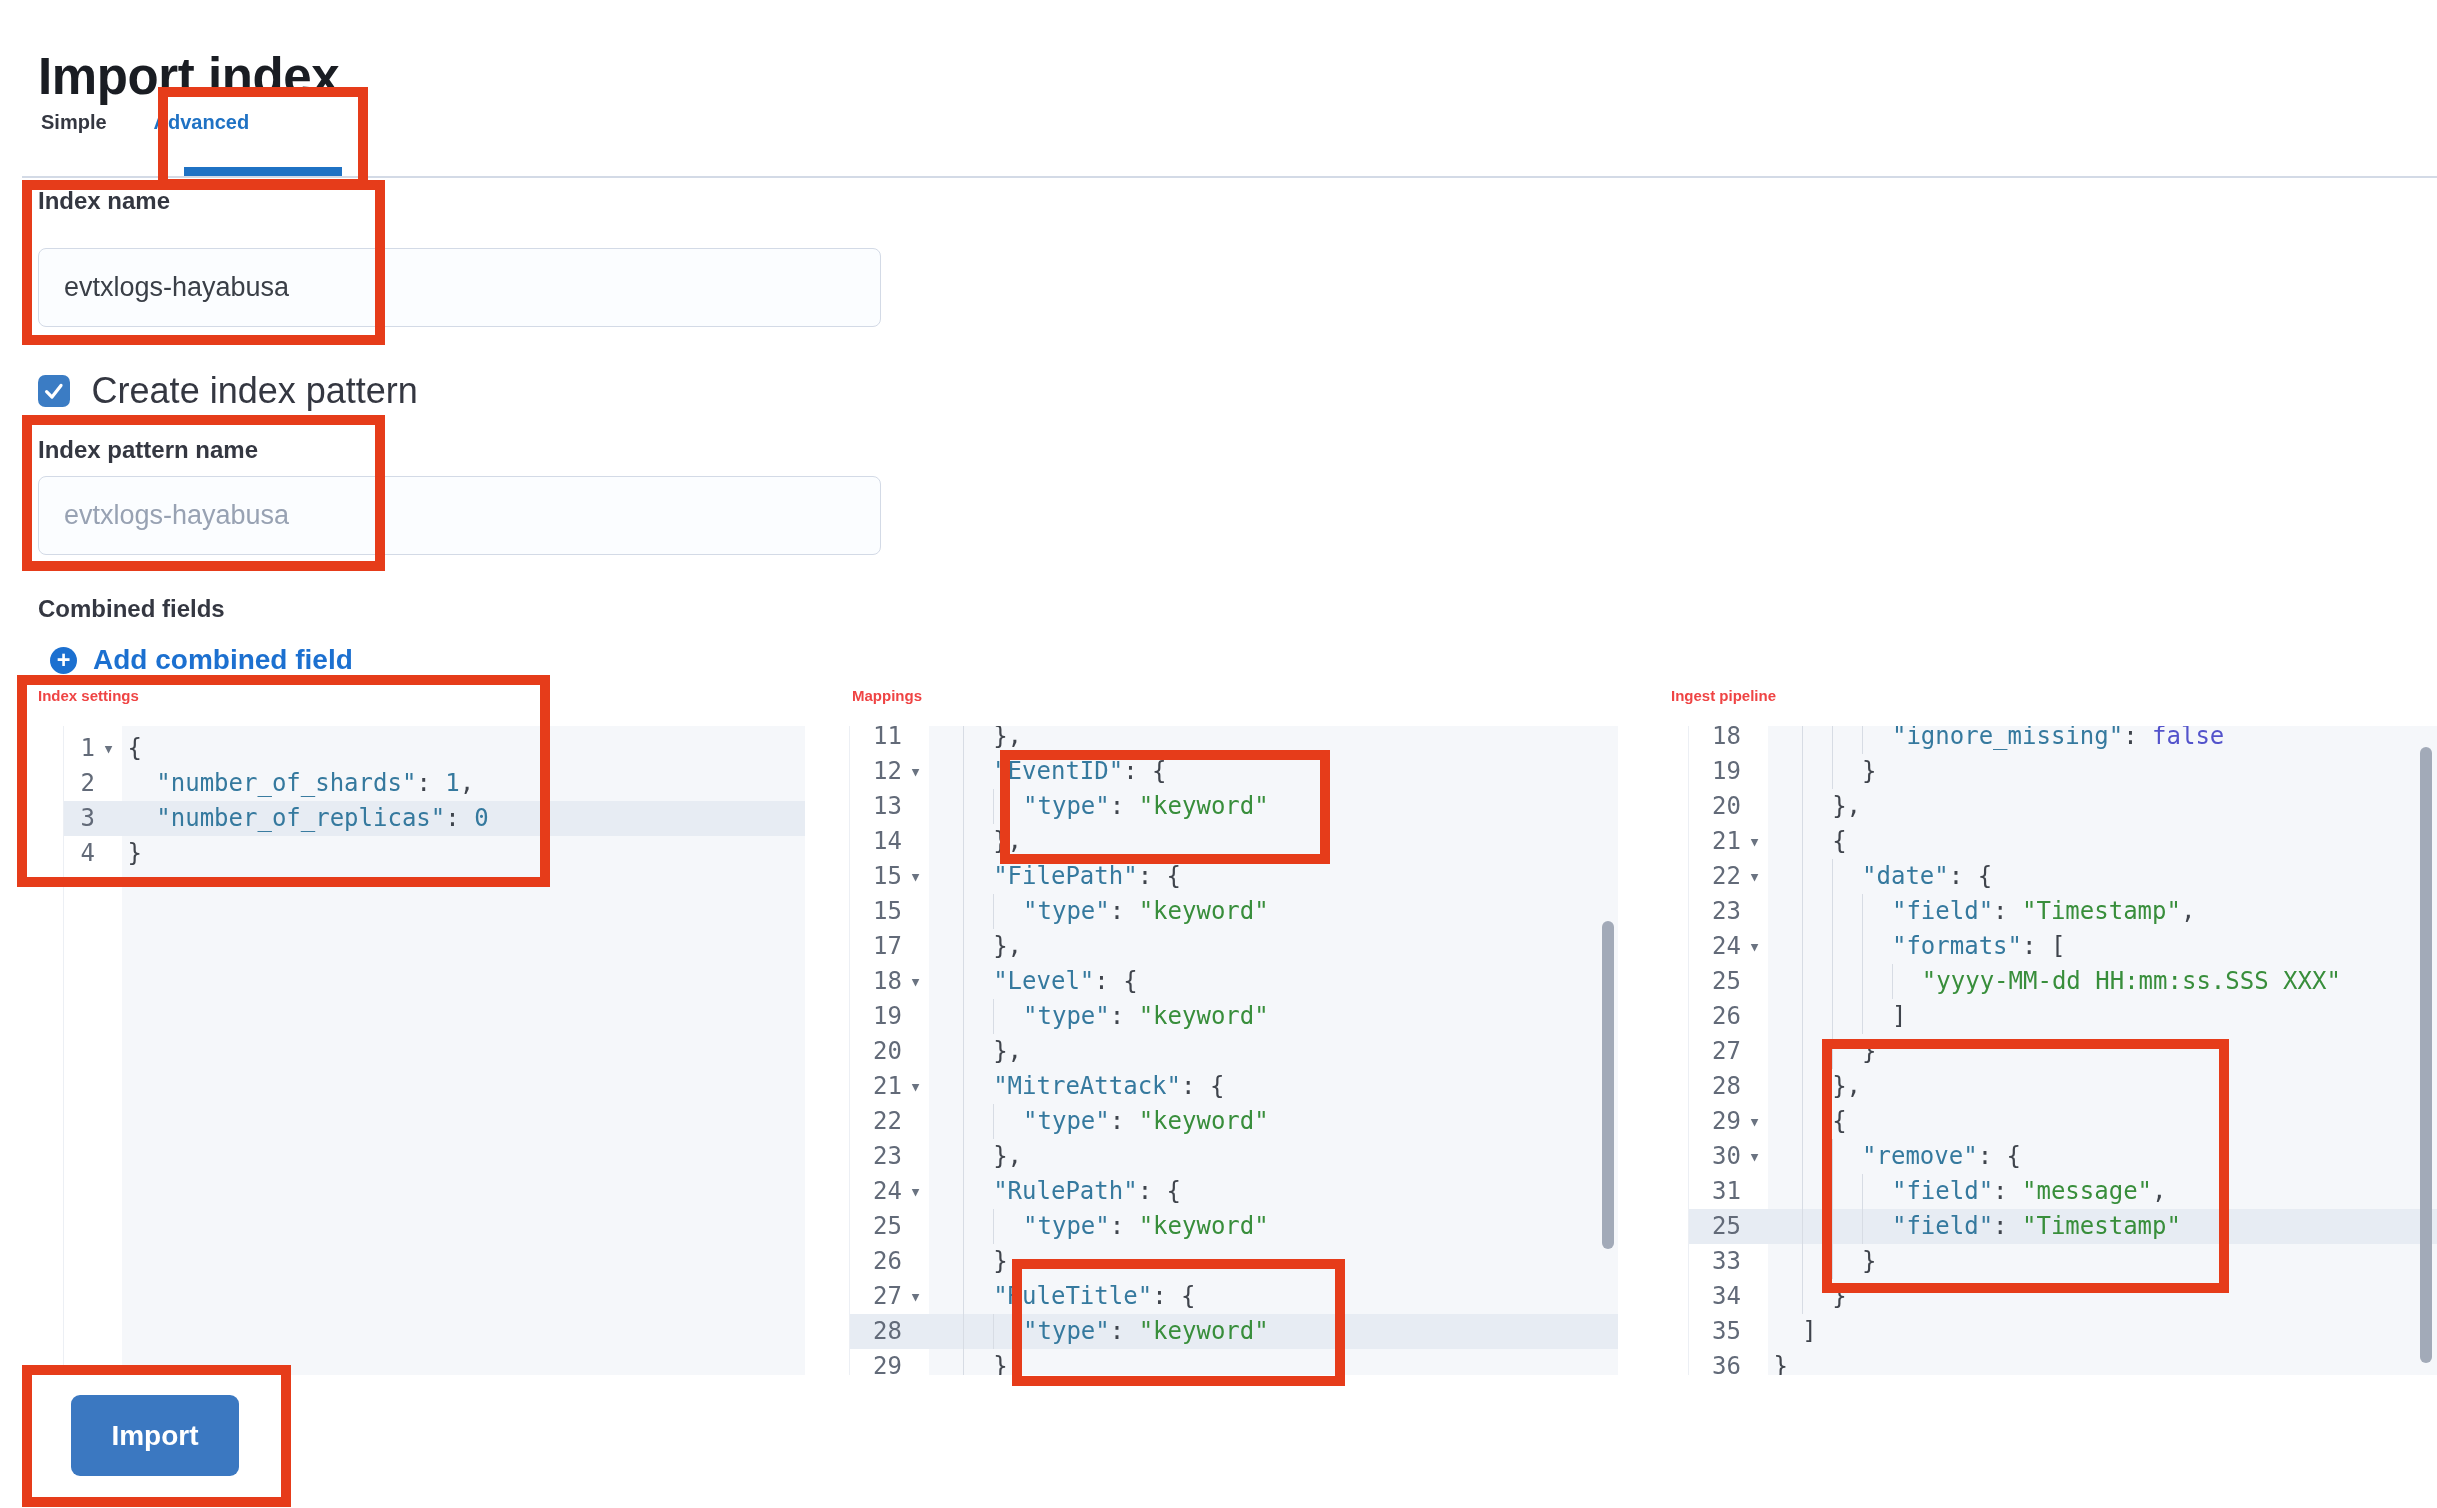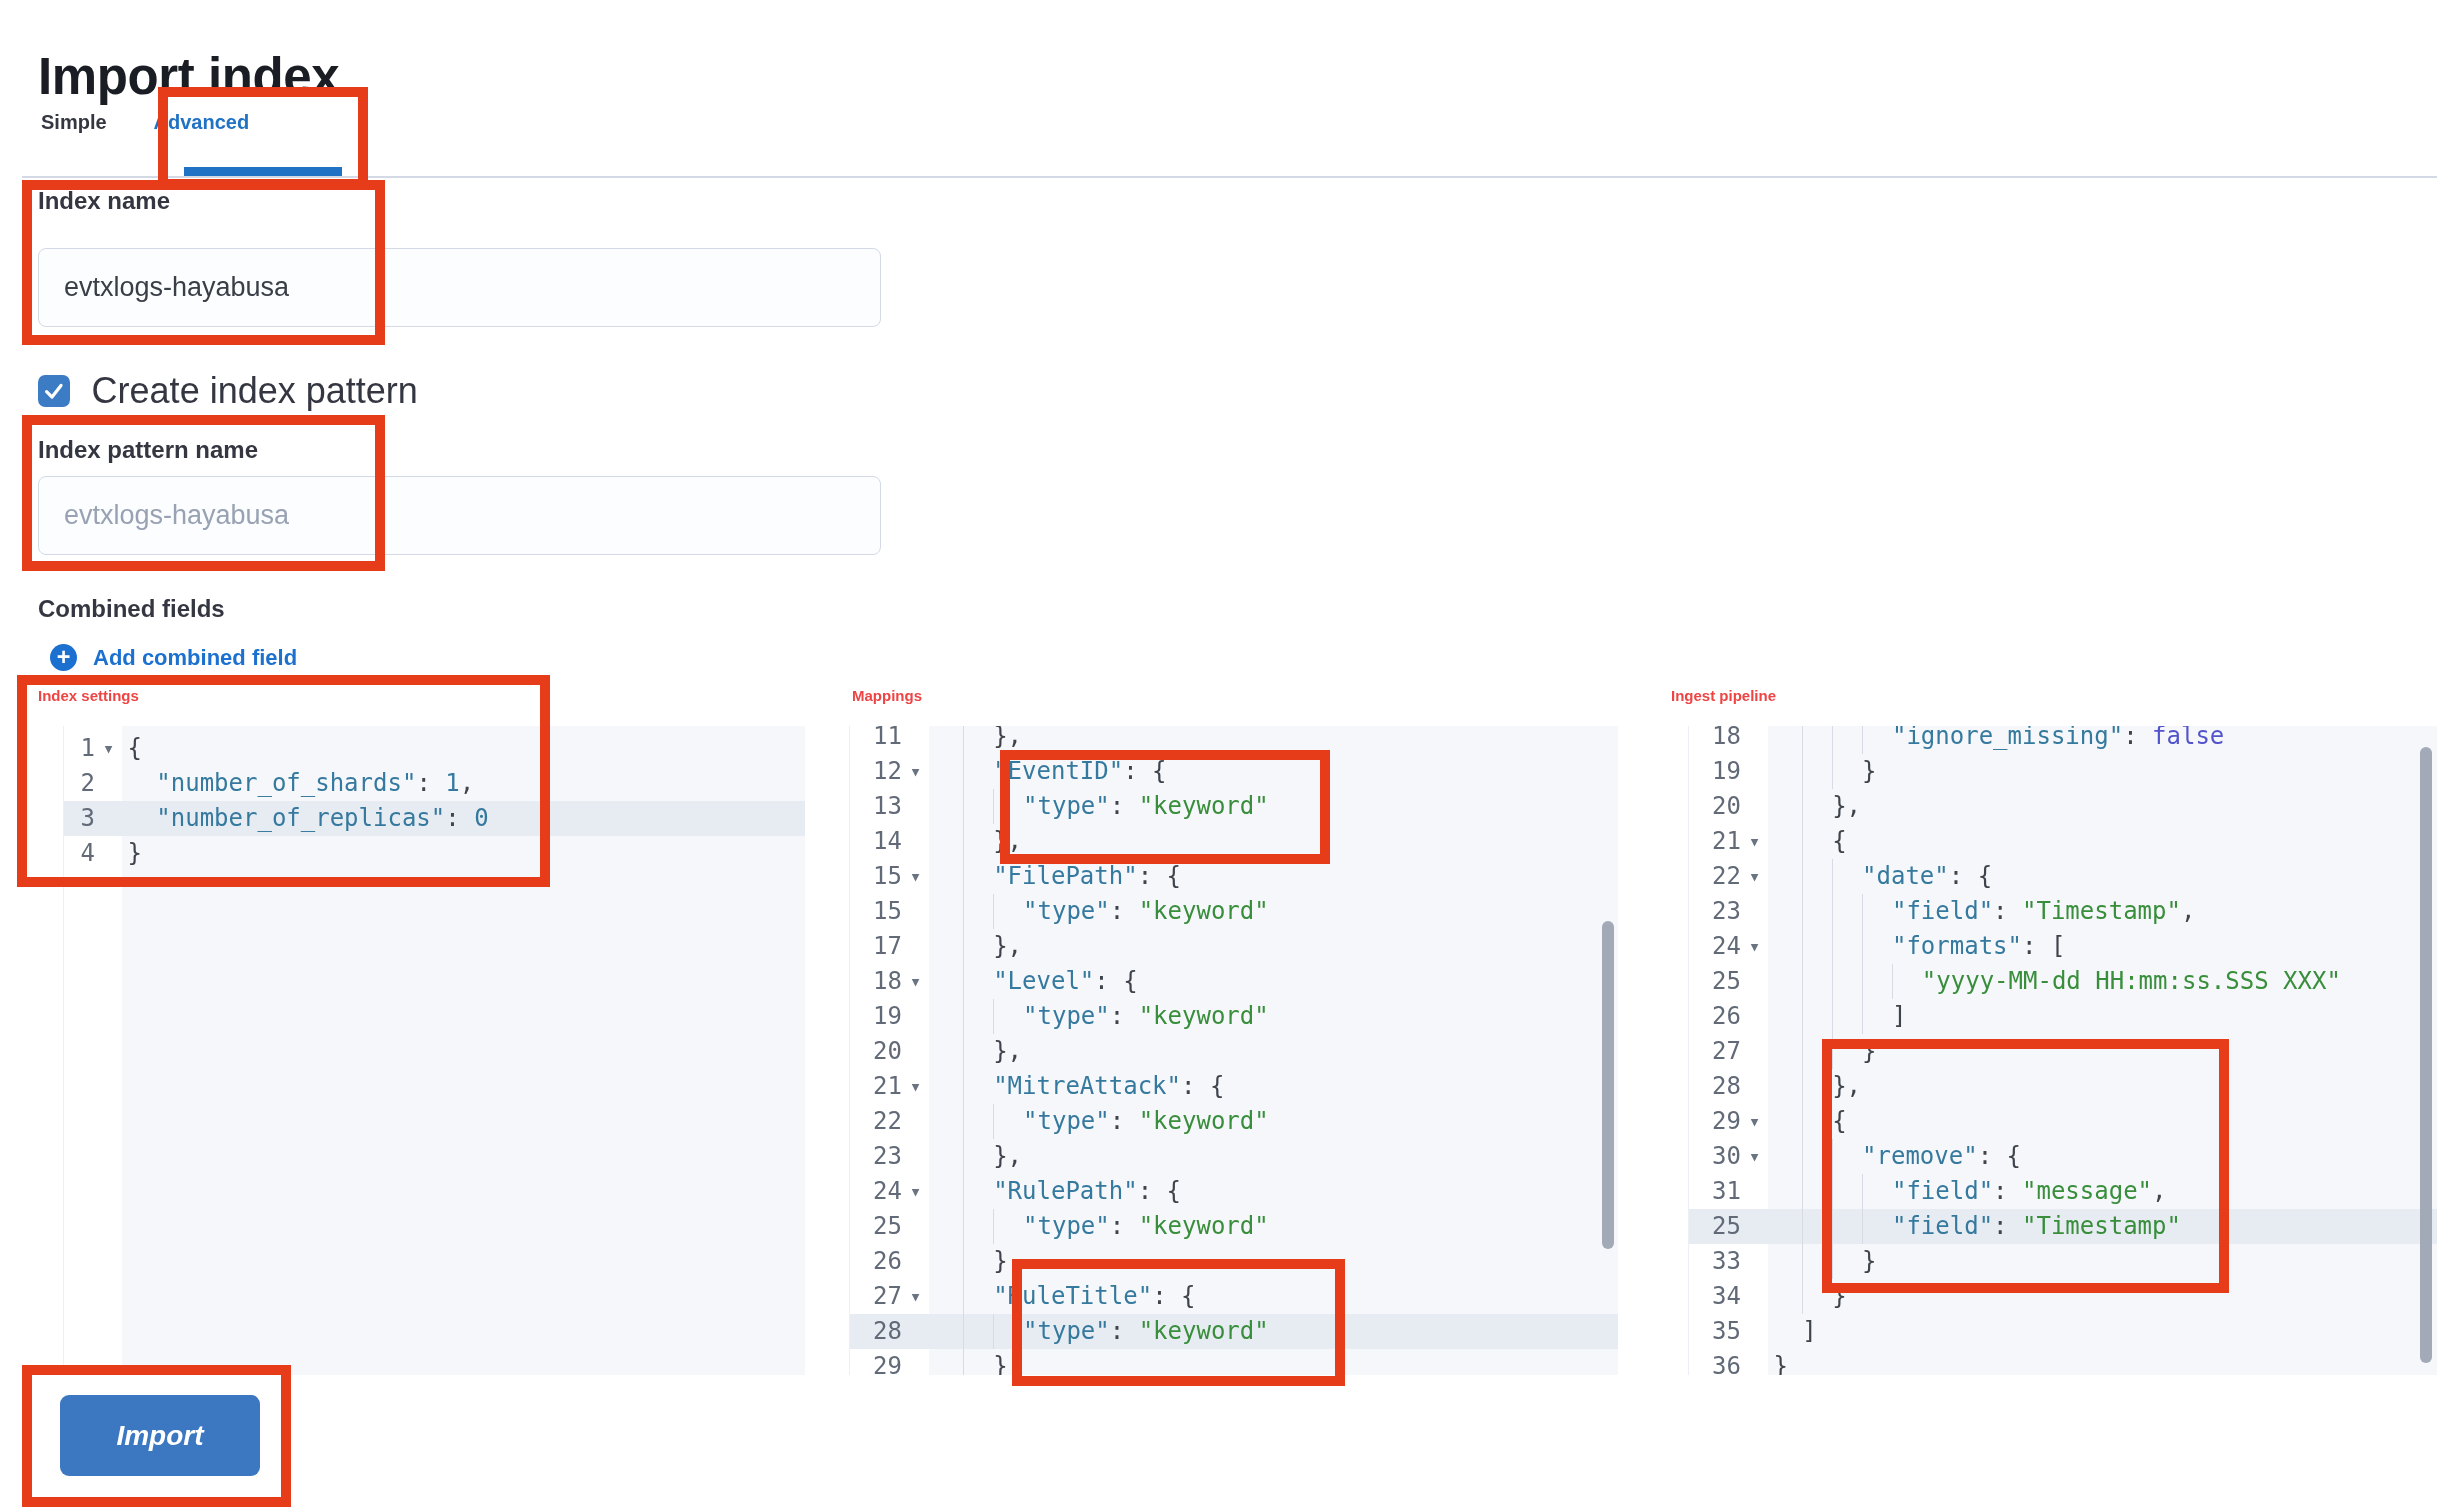--- a/index.html
+++ b/index.html
@@ -24,21 +24,21 @@
   #index-pattern-input{top:476px;}
 
   .checkbox-row{position:absolute;left:38px;top:370px;display:flex;align-items:center;gap:21.6px;}
   .checkbox{width:32px;height:32px;border-radius:7.2px;background:#3b7cc4;display:flex;align-items:center;justify-content:center;cursor:pointer;}
   .checkbox svg{width:21.6px;height:21.6px;}
   .checkbox-label{font-size:36px;color:#343741;}
 
   .add-link-row{position:absolute;left:50px;top:644px;display:flex;align-items:center;gap:16px;cursor:pointer;}
   .plus-circle{width:27px;height:27px;border-radius:50%;background:#1c70d0;color:#fff;display:flex;align-items:center;justify-content:center;
     font-size:23.4px;font-weight:700;line-height:27px;}
-  .add-link-text{font-size:22px;font-weight:600;color:#1c70d0;}
+  .add-link-text{font-size:28px;font-weight:600;color:#1c70d0;}
 
   
   .editor-label{position:absolute;top:687px;font-size:15px;font-weight:700;color:#ef4444;}
   #lbl-settings{left:38px;}
   #lbl-mappings{left:852px;}
   #lbl-pipeline{left:1671px;}
 
   .editor{position:absolute;top:726px;height:649px;overflow:hidden;border-left:1.8px solid #eceff4;cursor:text;}
   #ed-settings{left:63px;width:741px;background:linear-gradient(90deg,#fff 58px,#f5f7fa 58px);}
   #ed-mappings{left:849px;width:768px;background:linear-gradient(90deg,#fff 79px,#f5f7fa 79px);}
@@ -59,22 +59,22 @@
   .tk{color:#35799e;}  
   .ts{color:#388e3b;}  
   .tl{color:#5353cb;}  
   .tn{color:#35799e;}  
 
   .scroll-thumb{position:absolute;width:11.7px;background:#a2aab8;border-radius:6.3px;cursor:pointer;}
   #scroll-mappings{left:1602px;top:921px;height:328px;}
   #scroll-pipeline{left:2420px;top:747px;height:616px;}
 
   
-  .import-button{position:absolute;left:60px;top:1395px;width:200px;height:81px;background:#3b78c1;border:none;border-radius:9px;
-    color:#fff;font-family:"Liberation Sans",sans-serif;font-size:28px;font-weight:600;cursor:pointer;font-style:italic;}
+  .import-button{position:absolute;left:71px;top:1395px;width:168px;height:81px;background:#3b78c1;border:none;border-radius:9px;
+    color:#fff;font-family:"Liberation Sans",sans-serif;font-size:28px;font-weight:600;cursor:pointer;}
 
   
   .rbox{position:absolute;box-sizing:border-box;border:10.8px solid #e63c1a;pointer-events:none;z-index:50;}
   #rb-advanced{left:158px;top:87px;width:210px;height:102px;}
   #rb-index-name{left:21.6px;top:180px;width:363px;height:165px;}
   #rb-index-pattern{left:21.6px;top:415px;width:363px;height:156px;}
   #rb-index-settings{left:17px;top:675px;width:533px;height:212px;}
   #rb-eventid{left:1000px;top:750px;width:330px;height:114px;}
   #rb-ruletitle{left:1012px;top:1259px;width:333px;height:127px;}
   #rb-remove{left:1822px;top:1039px;width:407px;height:254px;}

